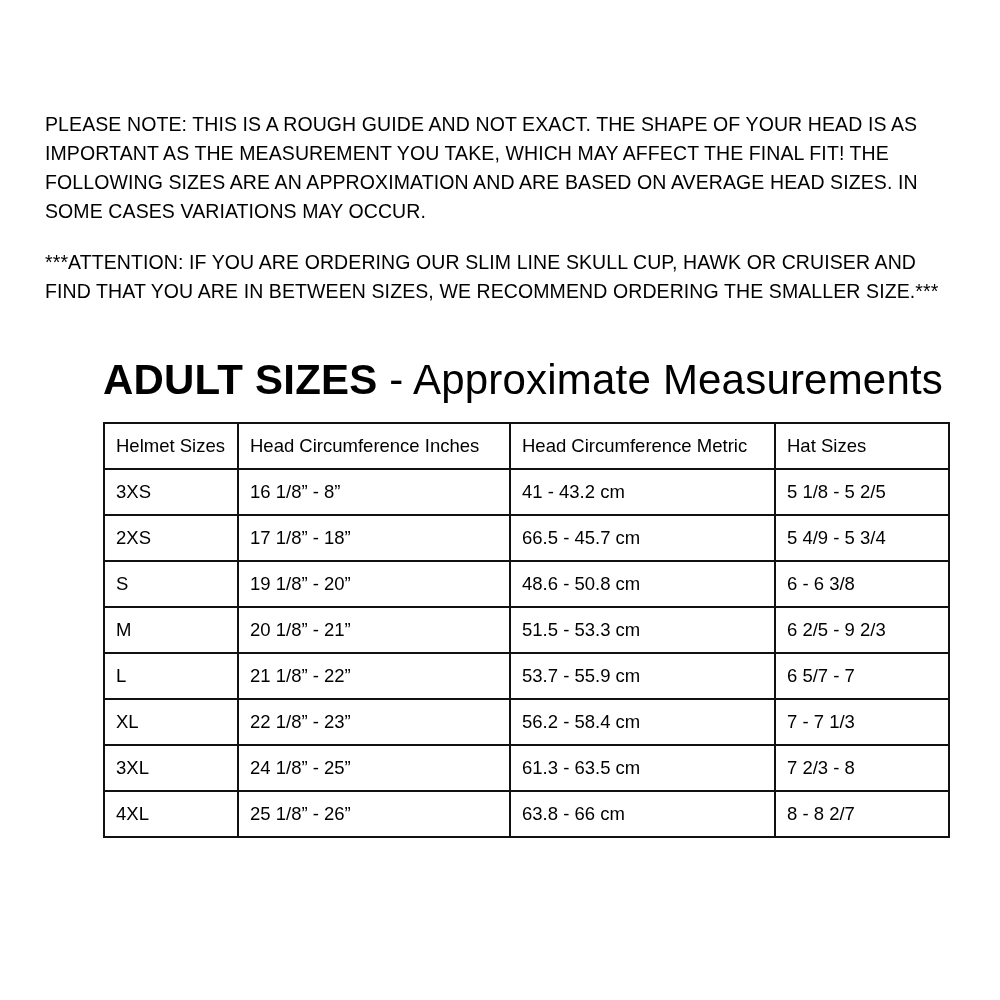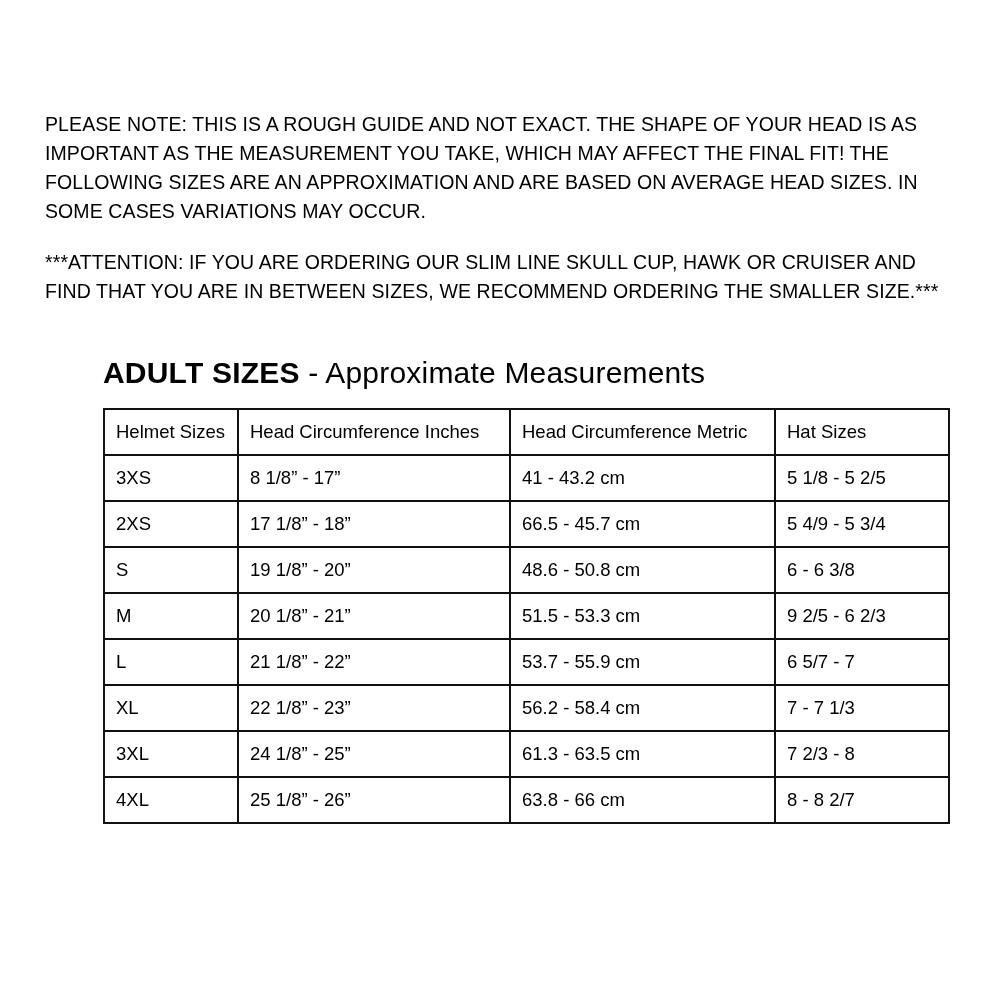--- a/index.html
+++ b/index.html
@@ -29,21 +29,21 @@
     line-height: 29px;
     letter-spacing: 0.1px;
     margin: 0 0 22px 0;
     font-weight: 400;
   }
   .note-para:last-child {
     margin-bottom: 12px;
   }
   .table-title {
     margin: 50px 0 18px 58px;
-    font-size: 30px;
+    font-size: 42px;
     font-weight: 400;
     letter-spacing: 0.2px;
     white-space: nowrap;
   }
   .table-title .bold-part {
     font-weight: 700;
   }
   table.size-table {
     border-collapse: collapse;
     margin-left: 58px;
@@ -96,41 +96,41 @@
       <tr>
         <th>Helmet Sizes</th>
         <th>Head Circumference Inches</th>
         <th>Head Circumference Metric</th>
         <th>Hat Sizes</th>
       </tr>
     </thead>
     <tbody id="table-body">
         <tr>
           <td>3XS</td>
-          <td>8 1/8” - 17”</td>
+          <td>16 1/8” - 8”</td>
           <td class="emph">41 - 43.2 cm</td>
           <td>5 1/8 - 5 2/5</td>
         </tr>
         <tr>
           <td>2XS</td>
           <td>17 1/8” - 18”</td>
           <td>66.5 - 45.7 cm</td>
           <td>5 4/9 - 5 3/4</td>
         </tr>
         <tr>
           <td>S</td>
           <td>19 1/8” - 20”</td>
           <td>48.6 - 50.8 cm</td>
           <td>6 - 6 3/8</td>
         </tr>
         <tr>
           <td>M</td>
           <td>20 1/8” - 21”</td>
           <td>51.5 - 53.3 cm</td>
-          <td>9 2/5 - 6 2/3</td>
+          <td>6 2/5 - 9 2/3</td>
         </tr>
         <tr>
           <td>L</td>
           <td>21 1/8” - 22”</td>
           <td>53.7 - 55.9 cm</td>
           <td>6 5/7 - 7</td>
         </tr>
         <tr>
           <td>XL</td>
           <td>22 1/8” - 23”</td>

